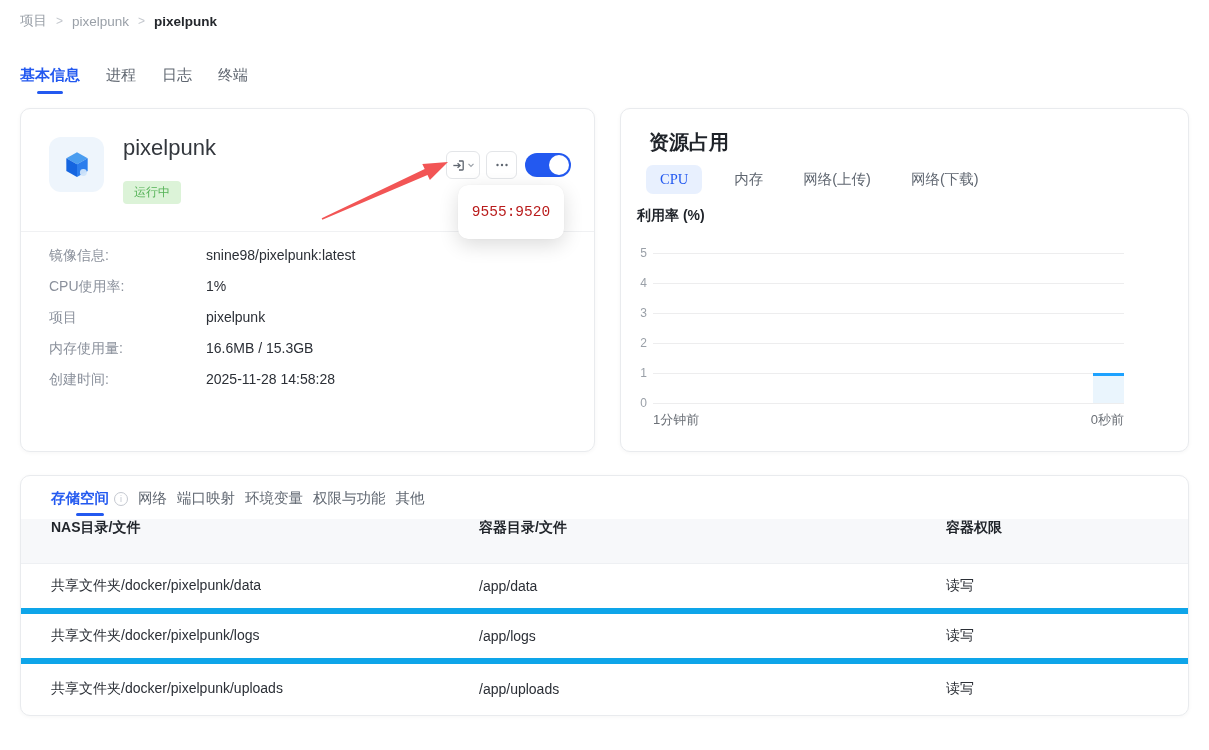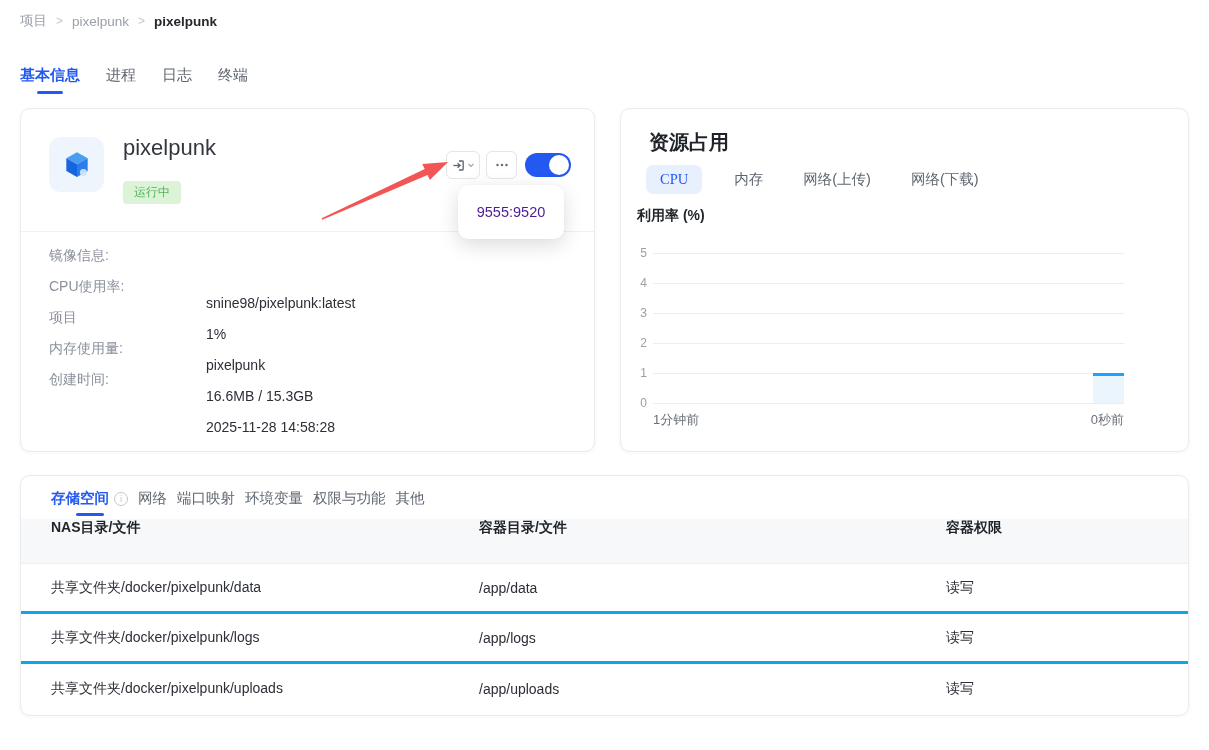--- a/index.html
+++ b/index.html
@@ -30,24 +30,24 @@
   .status-badge { position:absolute; left:102px; top:72px; font-size:12px; background:var(--status-green-bg); color:var(--status-green-text); padding:3px 11px; border-radius:4px; }
   .hdr-actions { position:absolute; right:23px; top:42px; display:flex; align-items:center; gap:6px; }
   .icon-btn { width:31px; height:28px; border:1px solid #e3e5e8; border-radius:6px; background:#fff; display:flex; align-items:center; justify-content:center; cursor:pointer; color:#5f6670; }
   .icon-btn svg { display:block; }
   .toggle { width:46px; height:24px; border-radius:12px; background:var(--accent); position:relative; cursor:pointer; margin-left:2px; }
   .toggle .knob { position:absolute; right:2px; top:2px; width:20px; height:20px; border-radius:50%; background:#fff; }
   .card-divider { position:absolute; left:0; right:0; top:122px; height:1px; background:#f0f1f3; }
   .info-list { position:absolute; left:28px; top:138px; right:20px; }
   .info-row { display:flex; height:31px; align-items:flex-start; font-size:14px; }
   .info-label { width:157px; color:#8b919c; }
-  .info-value { color:#2b2f36;margin-top:48px; }
-
-  
-  .port-popup { position:absolute; left:437px; top:76px; width:106px; height:54px; background:#fff; border-radius:10px; box-shadow:0 6px 20px rgba(0,0,0,.14), 0 0 1px rgba(0,0,0,.08); display:flex; align-items:center; justify-content:center; font-size:14.5px; color:#4c1d95; z-index:5; cursor:pointer; }
+  .info-value { color:#2b2f36; }
+
+  
+  .port-popup { position:absolute; left:437px; top:76px; width:106px; height:54px; background:#fff; border-radius:10px; box-shadow:0 6px 20px rgba(0,0,0,.14), 0 0 1px rgba(0,0,0,.08); display:flex; align-items:center; justify-content:center; font-size:14.5px; color:#b91c1c; z-index:5; cursor:pointer;font-family:Liberation Mono, monospace; }
 
   
   .anno-arrow { position:absolute; left:300px; top:150px; width:170px; height:90px; z-index:6; pointer-events:none; }
 
   
   .res-title { position:absolute; left:28px; top:20px; font-size:20px; font-weight:bold; color:#1f2329; }
   .res-tabs { position:absolute; left:25px; top:55px; display:flex; align-items:center; gap:24px; font-size:14.5px; color:#5f6670; }
   .res-tab { cursor:pointer; padding:6px 8px; }
   .res-tab.active { background:var(--accent-soft); color:var(--accent); padding:6px 14px; border-radius:7px;font-family:Liberation Serif, serif; }
   .chart-ylabel { position:absolute; left:16px; top:98px; font-size:14px; font-weight:bold; color:#1f2329; }
@@ -60,21 +60,21 @@
   
   .detail-tabs { position:absolute; left:30px; top:13px; display:flex; gap:10px; font-size:14.5px; color:#5f6670; align-items:flex-start; }
   .detail-tab { cursor:pointer; text-align:center; }
   .detail-tab .lbl-wrap { display:flex; align-items:center; gap:5px; }
   .detail-tab.active { color:var(--accent); font-weight:bold; }
   .detail-tab .underline { display:none; }
   .detail-tab.active .underline { display:block; width:28px; height:3px; border-radius:2px; background:var(--accent); margin:5px auto 0; }
   .info-circle { width:14px; height:14px; border-radius:50%; border:1px solid #c4c8d0; color:#c4c8d0; font-size:9px; line-height:12px; text-align:center; font-style:normal; font-weight:normal; cursor:pointer; }
   .mount-table { position:absolute; left:0; right:0; top:43px; font-size:14px; }
   .t-header { display:flex; background:#f7f8fa; height:45px; align-items:flex-start; font-weight:bold; color:#1f2329; border-bottom:1px solid #eef0f3; }
-  .t-row { display:flex; height:50px; align-items:center; border-bottom:3px solid #0ea5e9; color:#2b2f36; }
+  .t-row { display:flex; height:50px; align-items:center; border-bottom:6px solid #0ea5e9; color:#2b2f36; }
   .t-row:last-child { border-bottom:none; }
   .col1 { padding-left:30px; width:458px; }
   .col2 { width:467px; }
   .col3 { width:200px; }
 </style>
 </head>
 <body>
 
 <div class="breadcrumb">
   <span>项目</span>

